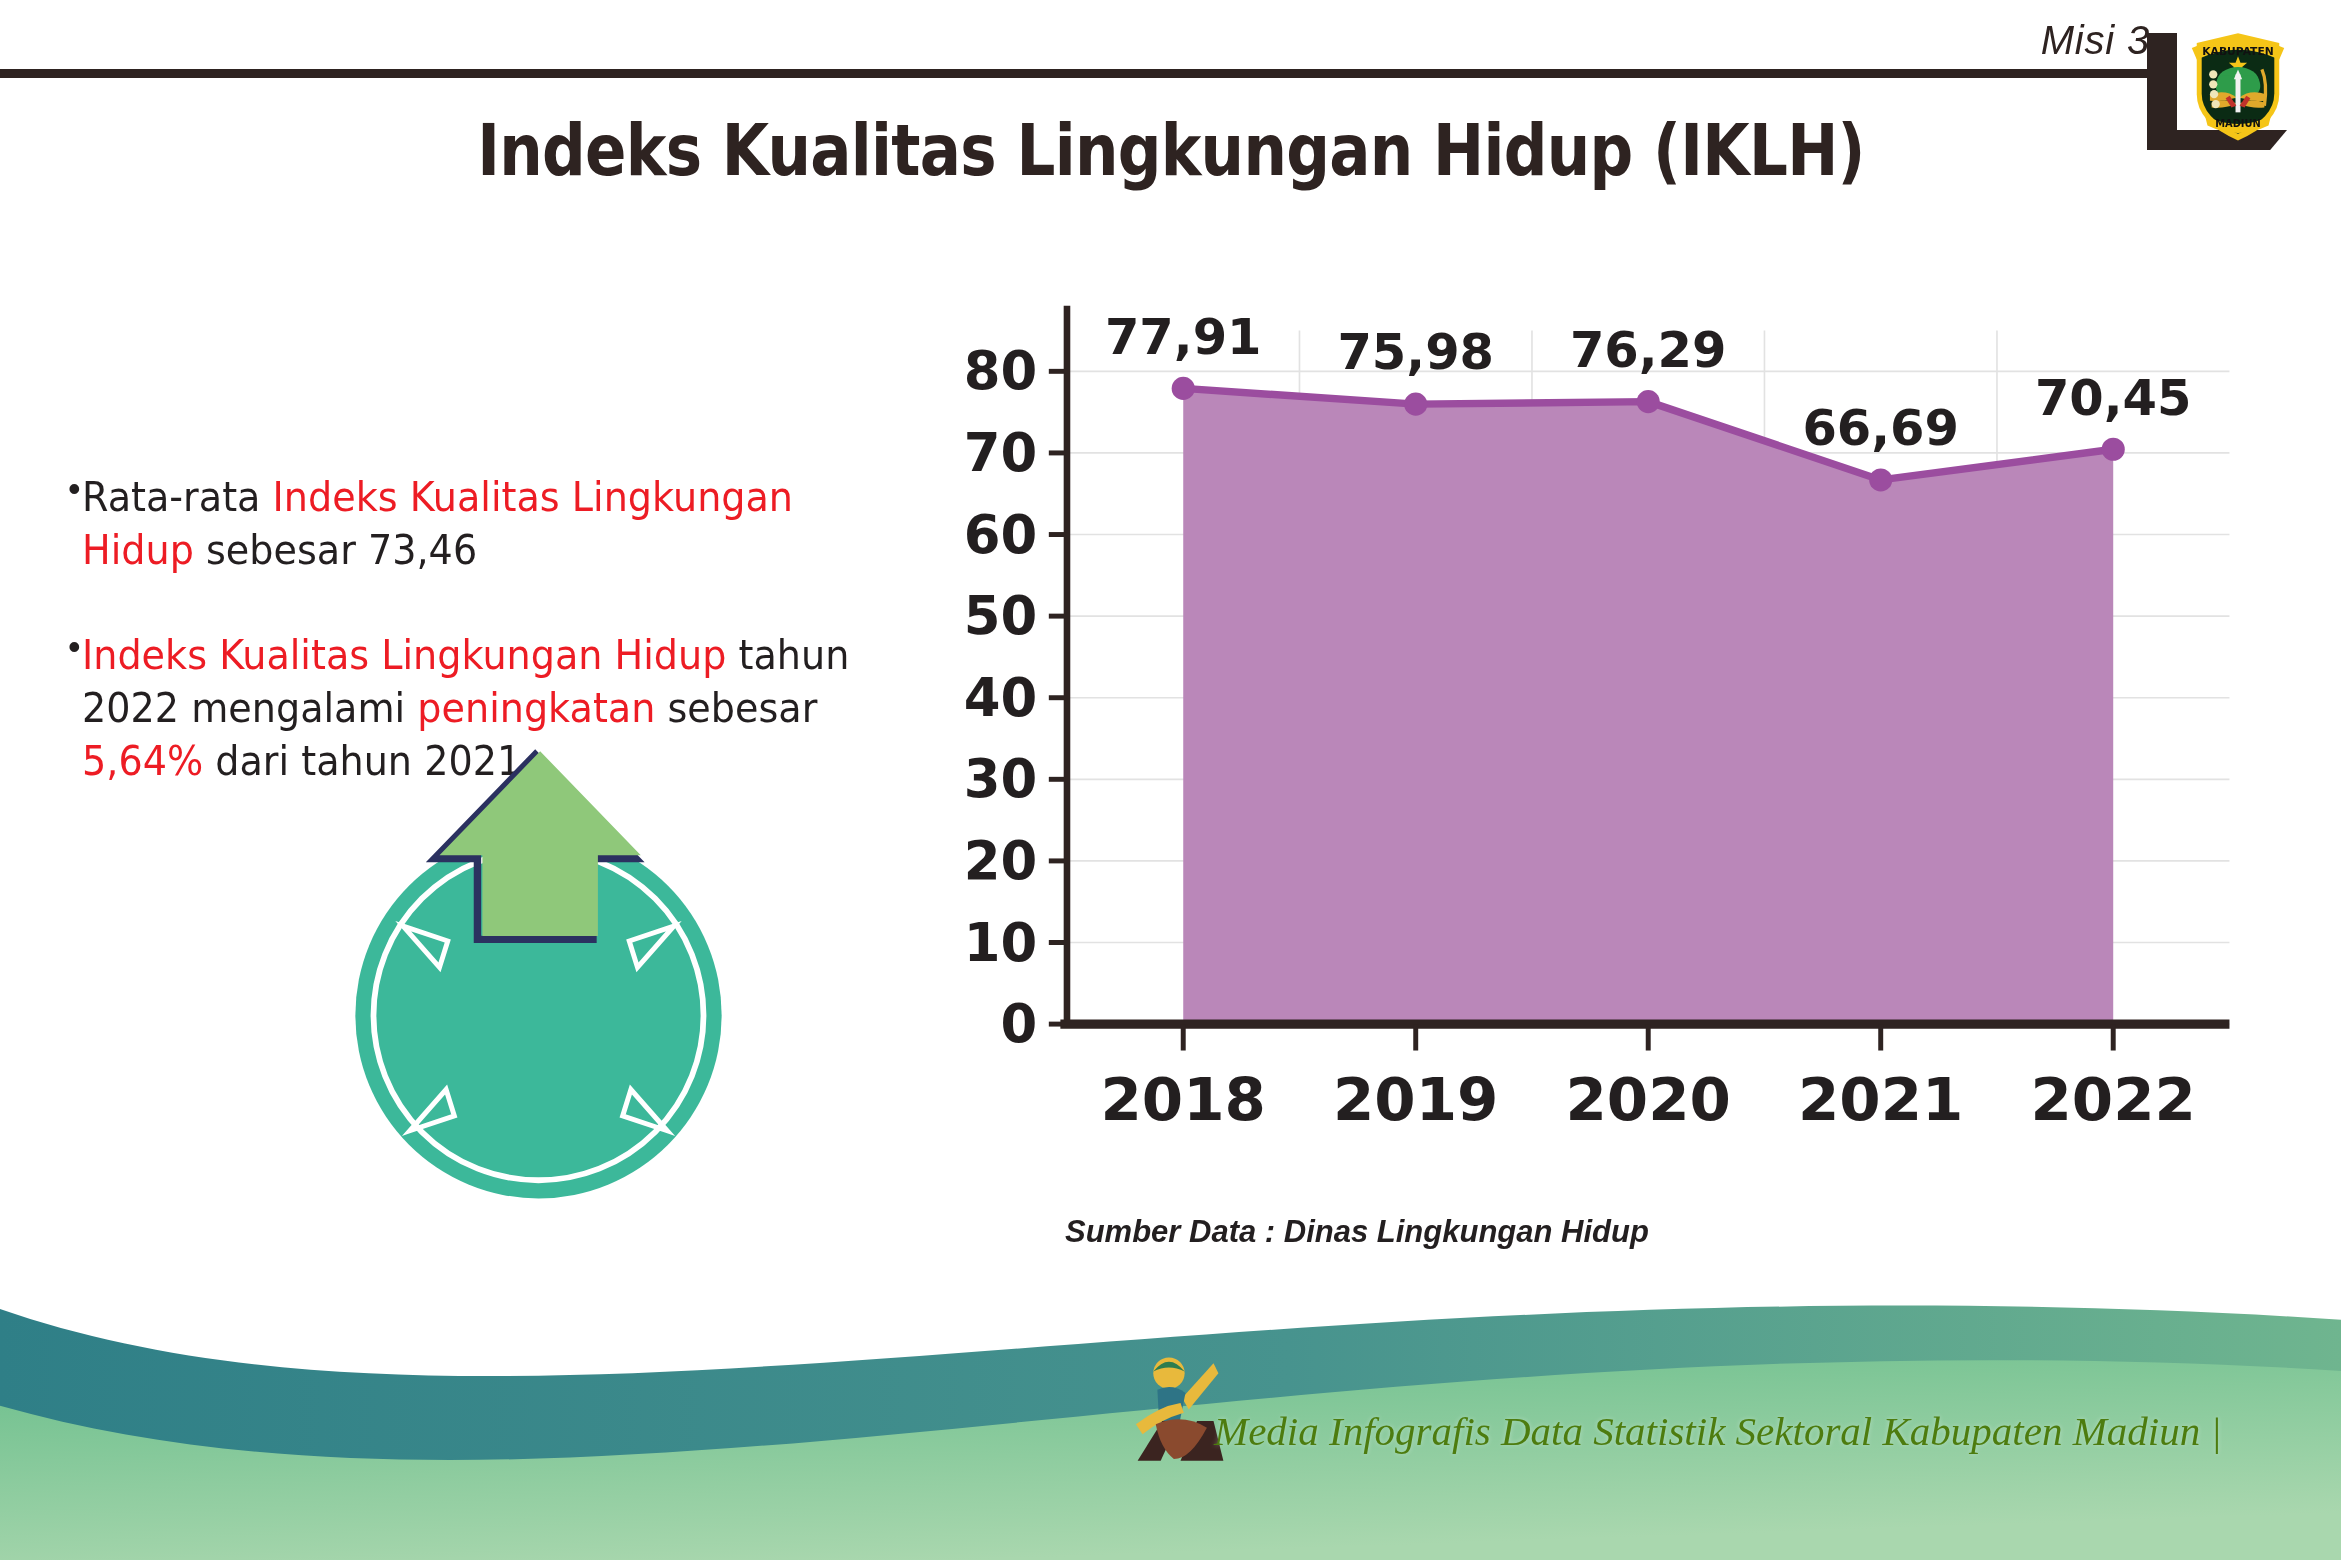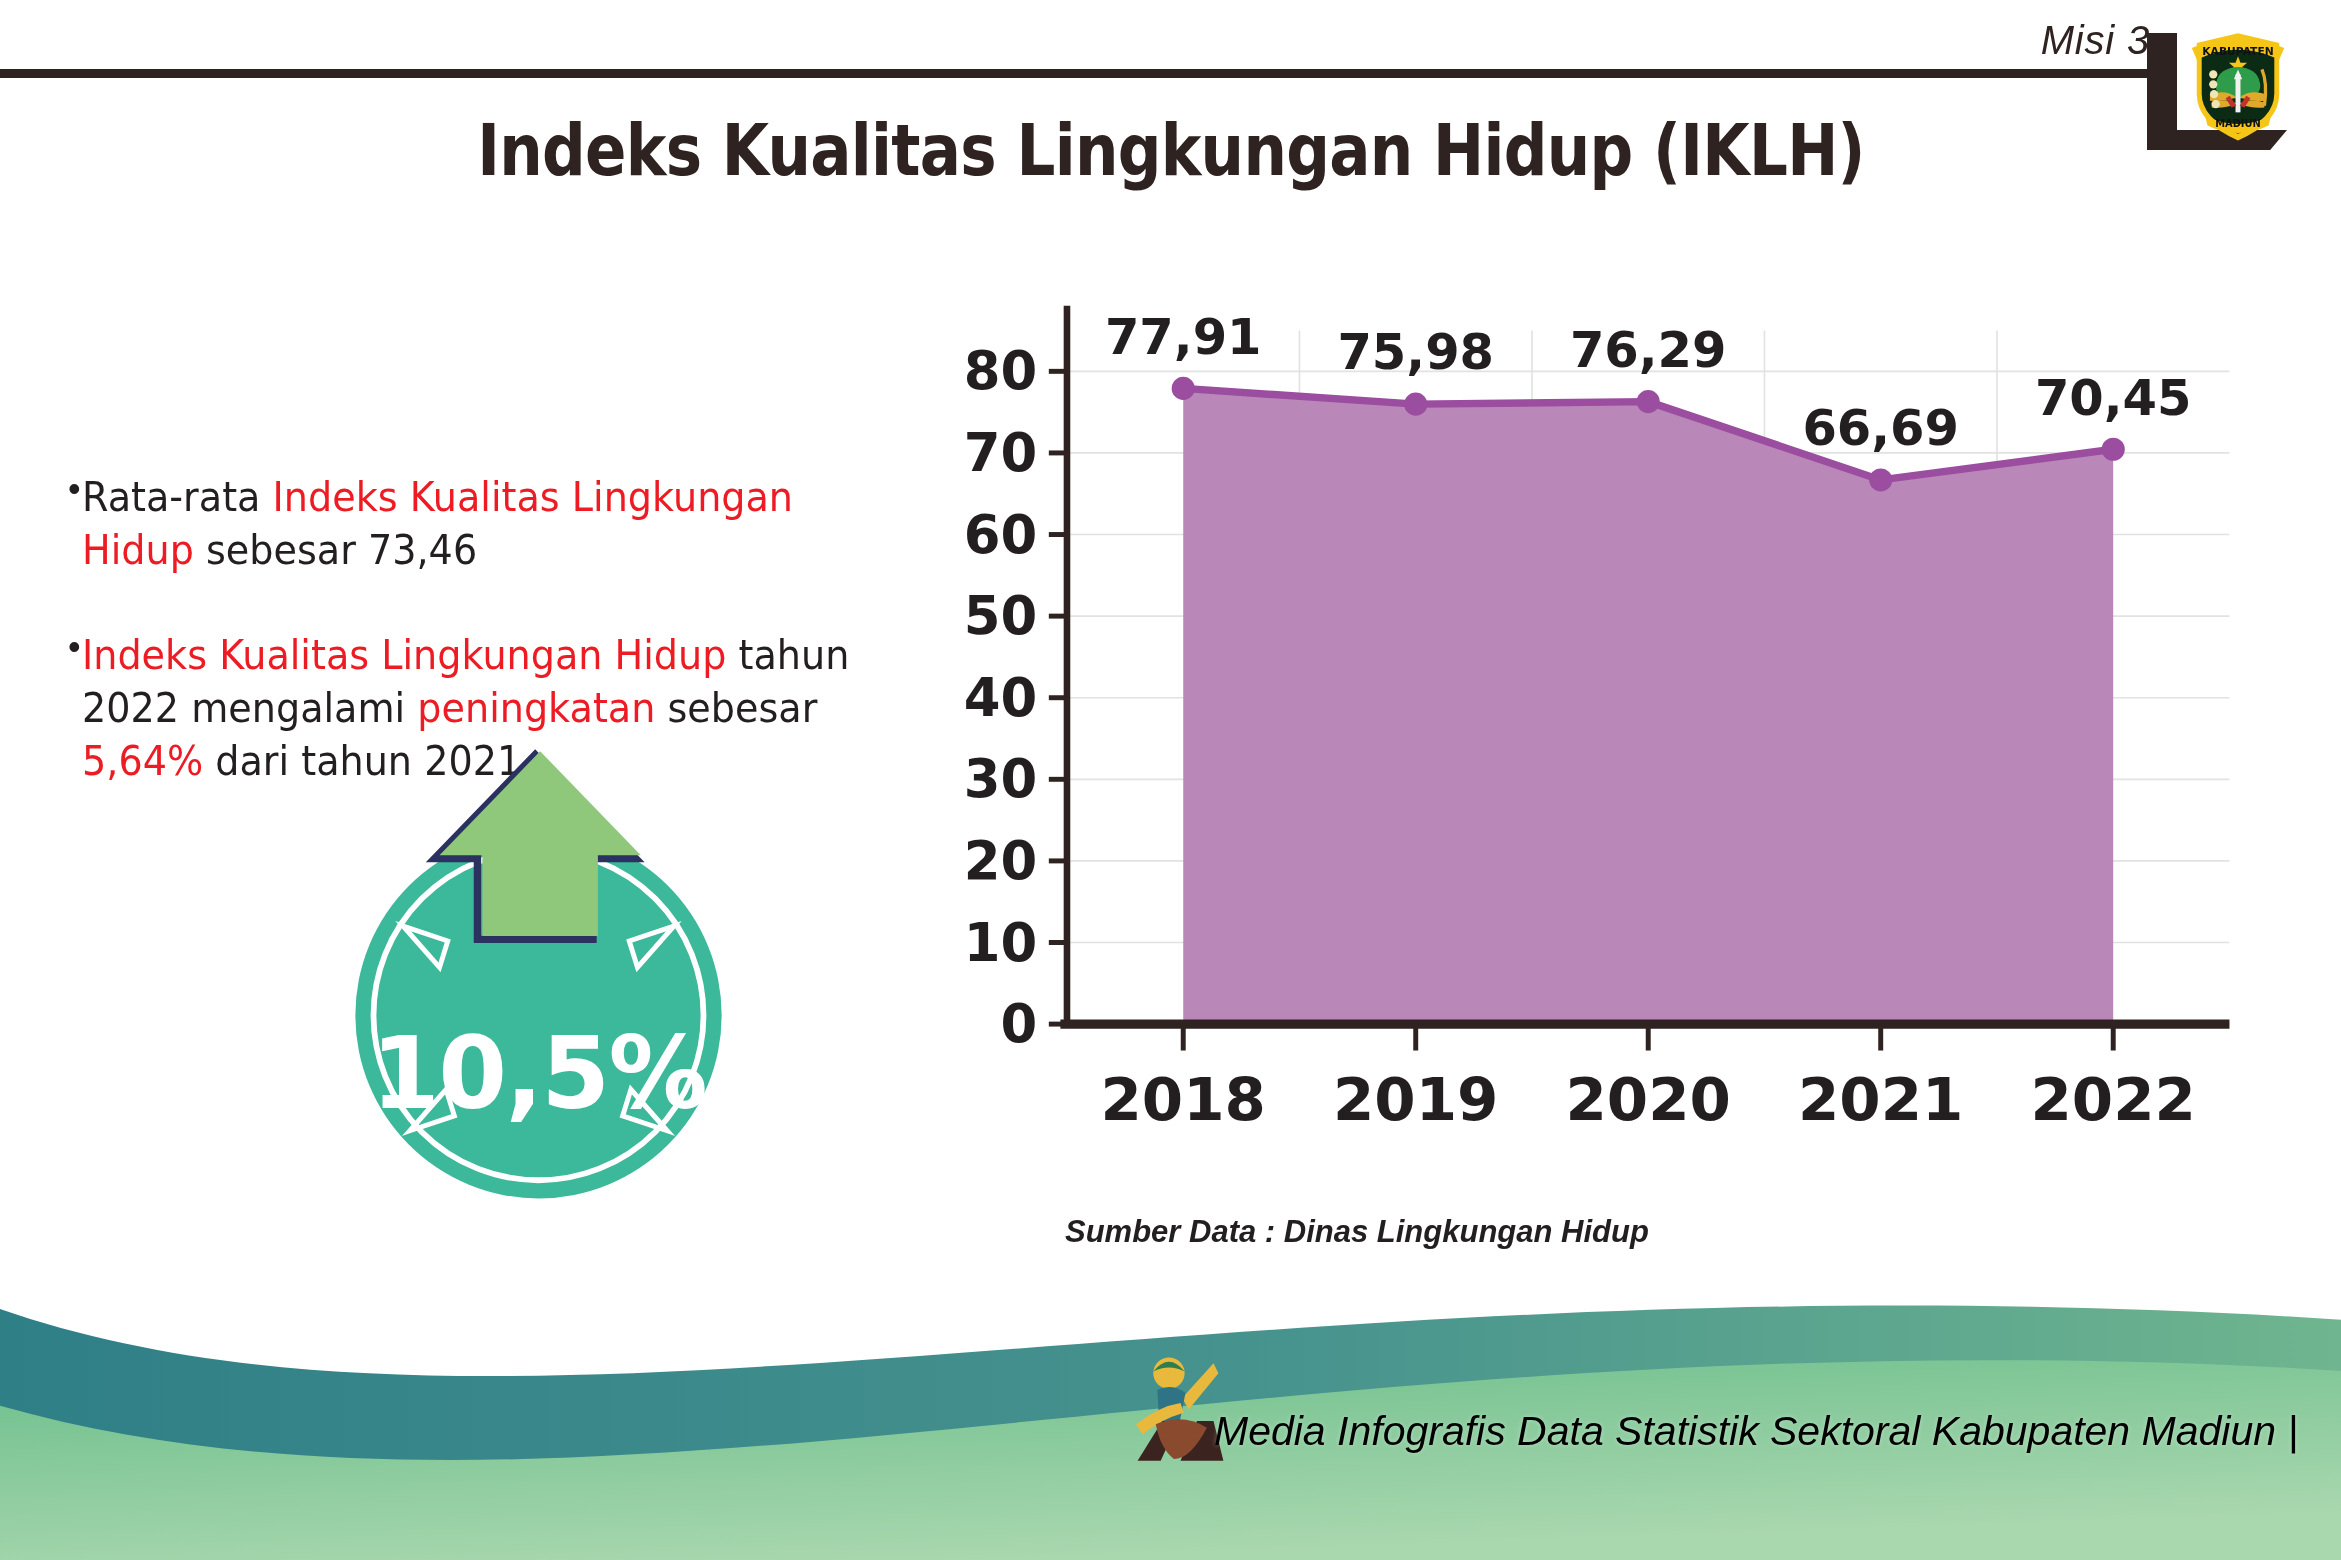--- a/index.html
+++ b/index.html
@@ -159,24 +159,24 @@
     position: absolute;
     left: 0;
     bottom: 0;
     width: 2342px;
     height: 347px;
   }
   .footer-text {
     position: absolute;
     left: 1214px;
     bottom: 106px;
-    font-family: Liberation Sans, sans-serif;
+    font-family: Liberation Serif, serif;
     font-style: italic;
     font-size: 41px;
-    color: #000000;
+    color: #4d7c0f;
     white-space: nowrap;
     text-shadow: 0 0 5px rgba(255,255,255,0.35);
   }
   .footer-logo {
     position: absolute;
     left: 1131px;
     bottom: 92px;
     width: 99px;
     height: 124px;
   }
@@ -250,21 +250,20 @@
       <circle cx="260" cy="330" r="200" fill="none" stroke="#ffffff" stroke-width="7"></circle>
 
       <polygon points="96,222 150,240 140,272" fill="none" stroke="#ffffff" stroke-width="6"></polygon>
       <polygon points="424,222 370,240 380,272" fill="none" stroke="#ffffff" stroke-width="6"></polygon>
       <polygon points="104,470 158,452 148,420" fill="none" stroke="#ffffff" stroke-width="6"></polygon>
       <polygon points="416,470 362,452 372,420" fill="none" stroke="#ffffff" stroke-width="6"></polygon>
 
       <polygon points="256,14 134,140 186,140 186,238 326,238 326,140 378,140" fill="none" stroke="#2B3160" stroke-width="9"></polygon>
       <polygon points="262,10 140,136 192,136 192,234 332,234 332,136 384,136" fill="#8FC87A"></polygon>
     </svg>
-    <div class="badge-pct">10,5%</div>
   </div>
 
   <svg class="chart" viewBox="0 0 1600 1130" preserveAspectRatio="none">
     <g id="chart-layer">
         <line x1="132" x2="1540" y1="900" y2="900" stroke="#E2E2E2" stroke-width="2"></line>
         <line x1="132" x2="1540" y1="801.1764705882352" y2="801.1764705882352" stroke="#E2E2E2" stroke-width="2"></line>
         <line x1="132" x2="1540" y1="702.3529411764705" y2="702.3529411764705" stroke="#E2E2E2" stroke-width="2"></line>
         <line x1="132" x2="1540" y1="603.5294117647059" y2="603.5294117647059" stroke="#E2E2E2" stroke-width="2"></line>
         <line x1="132" x2="1540" y1="504.70588235294116" y2="504.70588235294116" stroke="#E2E2E2" stroke-width="2"></line>
         <line x1="132" x2="1540" y1="405.88235294117646" y2="405.88235294117646" stroke="#E2E2E2" stroke-width="2"></line>

